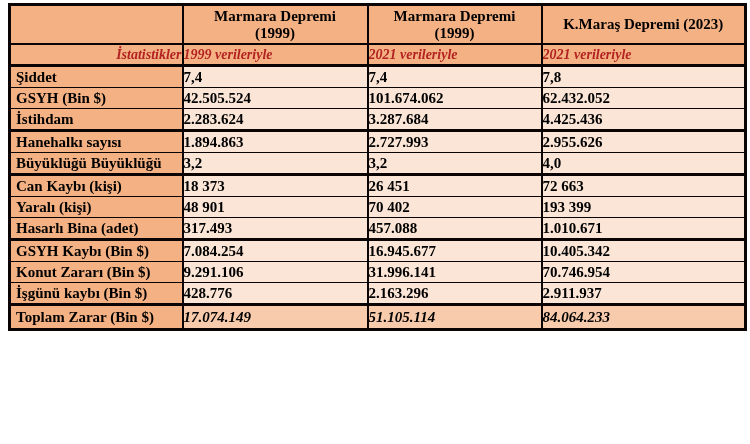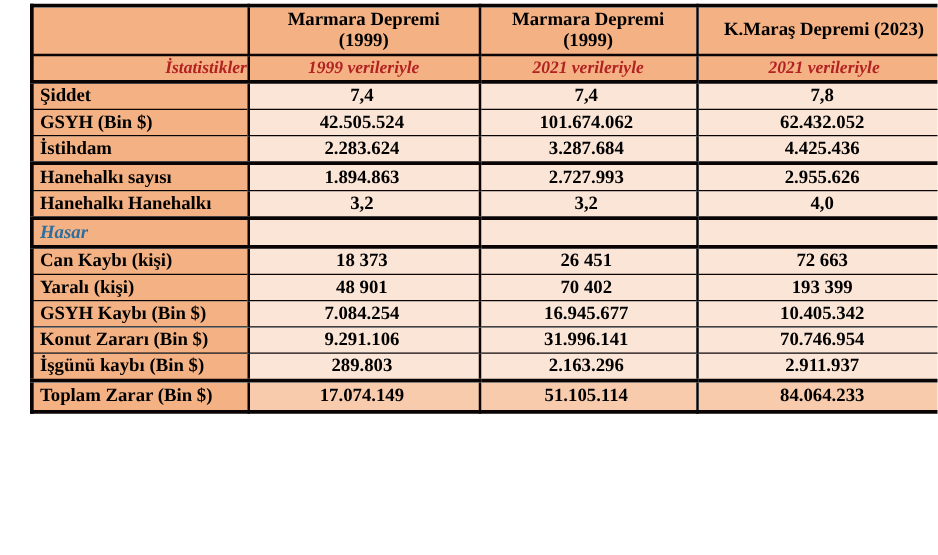--- a/index.html
+++ b/index.html
@@ -2,21 +2,21 @@
 <html style="--label-bg: #F4B183; --value-bg: #FBE5D6; --total-value-bg: #F8CBAD; --border: #0A0404; --text: #000000; --subheader-text: #B22222; --section-blue: #2E6E9E; --section-green: #2CA04C;"><head>
 <meta charset="utf-8">
 <style>
   html, body {
     margin: 0; padding: 0;
     width: 750px; height: 444px;
     background: #ffffff;
     font-family: "Liberation Serif", serif;
     overflow: hidden;
   }
-  .page { padding: 3px 0 0 8px; margin-left: 16px; }
+  .page { padding: 3px 0 0 8px; }
   table.tbl {
     border-collapse: collapse;
     table-layout: fixed;
     width: 736px;
     border: 3px solid var(--border, #000);
   }
   th, td {
     border-left: 2px solid var(--border, #000);
     border-right: 2px solid var(--border, #000);
     border-top: 1px solid var(--border, #000);
@@ -36,41 +36,41 @@
     border-bottom: 2px solid var(--border, #000);
   }
   .hwrap { max-width: 150px; margin: 0 auto; white-space: normal; line-height: 1.12; }
   .h-one { max-width: none; white-space: nowrap; }
   thead tr.sub th {
     height: 19px;
     background: var(--label-bg, #F4B183);
     color: var(--subheader-text, #B22222);
     font-style: italic;
     font-size: 14px;
-    text-align: center;
+    text-align: left;
     vertical-align: middle;
     border-bottom: 3px solid var(--border, #000);
   }
   thead tr.sub th.first { text-align: right; padding-left: 5px; }
   tbody td { height: 20px; font-size: 15px; vertical-align: middle; }
   tbody td.lbl {
     background: var(--label-bg, #F4B183);
     text-align: left;
     padding-left: 5px;
   }
   tbody td.val {
     background: var(--value-bg, #FBE5D6);
-    text-align: center;
+    text-align: left;
     padding-right: 3px;
   }
   tbody tr.thick td { border-bottom: 3px solid var(--border, #000); }
   tbody tr.section-blue td.lbl { color: var(--section-blue, #2E6E9E); font-style: italic; }
   tbody tr.section-green td.lbl { color: var(--section-green, #2CA04C); font-style: italic; }
   tbody tr.total td { height: 22px; }
-  tbody tr.total td.val { background: var(--total-value-bg, #F8CBAD); }
+  tbody tr.total td.val { background: var(--total-value-bg, #F8CBAD); font-style: italic; }
 </style>
 </head>
 <body>
 
 <div class="page">
   <table class="tbl">
     <colgroup>
       <col style="width:173px">
       <col style="width:185px">
       <col style="width:174px">
@@ -115,58 +115,58 @@
           <td class="val">3.287.684</td>
           <td class="val">4.425.436</td>
         </tr>
         <tr>
           <td class="lbl">Hanehalkı sayısı</td>
           <td class="val">1.894.863</td>
           <td class="val">2.727.993</td>
           <td class="val">2.955.626</td>
         </tr>
         <tr class="thick">
-          <td class="lbl">Hanehalkı Hanehalkı</td>
+          <td class="lbl">Büyüklüğü Büyüklüğü</td>
           <td class="val">3,2</td>
           <td class="val">3,2</td>
           <td class="val">4,0</td>
-        </tr>
-        <tr class="section-blue thick">
-          <td class="lbl">Hasar</td>
-          <td class="val"></td>
-          <td class="val"></td>
-          <td class="val"></td>
         </tr>
         <tr>
           <td class="lbl">Can Kaybı (kişi)</td>
           <td class="val">18 373</td>
           <td class="val">26 451</td>
           <td class="val">72 663</td>
         </tr>
         <tr>
           <td class="lbl">Yaralı (kişi)</td>
           <td class="val">48 901</td>
           <td class="val">70 402</td>
           <td class="val">193 399</td>
+        </tr>
+        <tr class="thick">
+          <td class="lbl">Hasarlı Bina (adet)</td>
+          <td class="val">317.493</td>
+          <td class="val">457.088</td>
+          <td class="val">1.010.671</td>
         </tr>
         <tr>
           <td class="lbl">GSYH Kaybı (Bin $)</td>
           <td class="val">7.084.254</td>
           <td class="val">16.945.677</td>
           <td class="val">10.405.342</td>
         </tr>
         <tr>
           <td class="lbl">Konut Zararı (Bin $)</td>
           <td class="val">9.291.106</td>
           <td class="val">31.996.141</td>
           <td class="val">70.746.954</td>
         </tr>
         <tr class="thick">
           <td class="lbl">İşgünü kaybı (Bin $)</td>
-          <td class="val">289.803</td>
+          <td class="val">428.776</td>
           <td class="val">2.163.296</td>
           <td class="val">2.911.937</td>
         </tr>
         <tr class="total">
           <td class="lbl">Toplam Zarar (Bin $)</td>
           <td class="val">17.074.149</td>
           <td class="val">51.105.114</td>
           <td class="val">84.064.233</td>
         </tr>
       </tbody>

